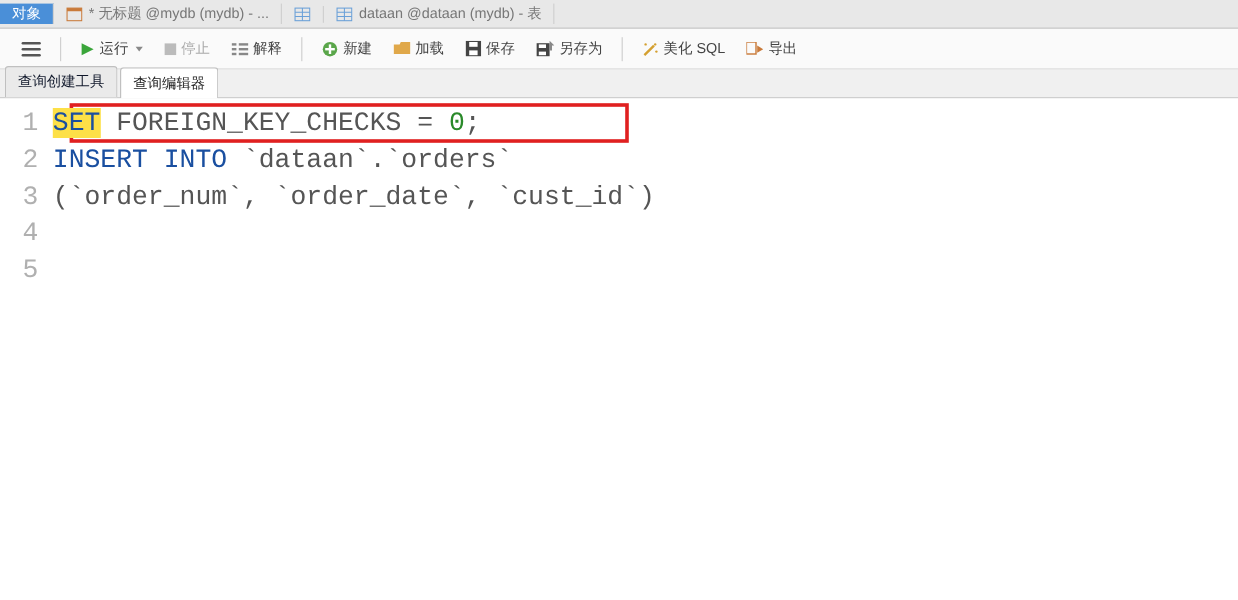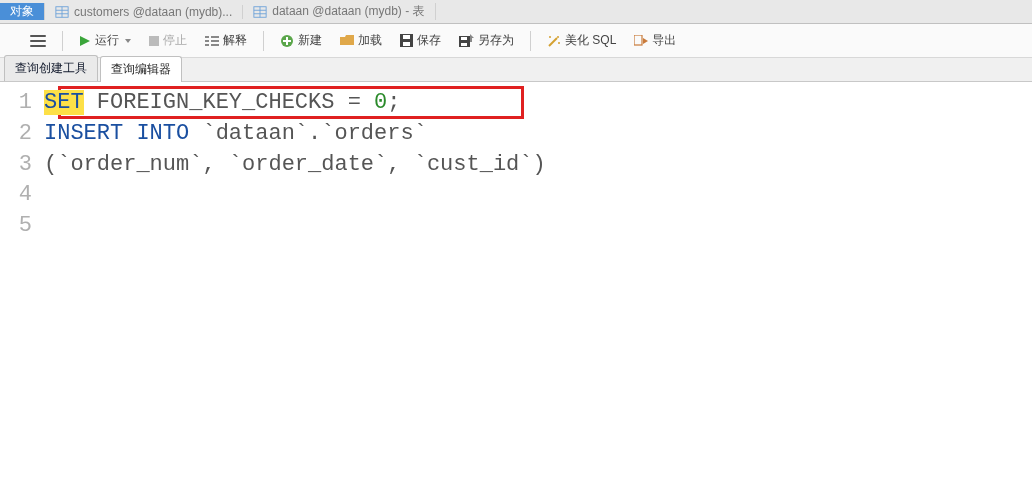--- a/index.html
+++ b/index.html
@@ -32,21 +32,21 @@
     .tab.active {
       background: #4a8fd8;
       color: #fff;
     }
     .tab-icon { display: inline-flex; width: 14px; height: 14px; }
     .toolbar {
       display: flex;
       align-items: center;
       background: #fafafa;
       height: 34px;
-      padding: 0 24px;
+      padding: 0 12px;
       gap: 6px;
       border-bottom: 1px solid #d8d8d8;
     }
     .tb-btn {
       display: inline-flex;
       align-items: center;
       gap: 4px;
       padding: 3px 6px;
       cursor: pointer;
       color: #444;
@@ -145,27 +145,35 @@
 </head>
 <body>
 
 <div class="tab-bar">
   <div class="tab active">
     <span>对象</span>
   </div>
   <div class="tab">
     <span class="tab-icon">
       <svg viewBox="0 0 16 16">
+          <rect x="1" y="2" width="14" height="12" fill="none" stroke="#c97a3a" stroke-width="1"></rect>
+          <rect x="1" y="2" width="14" height="3" fill="#c97a3a"></rect>
+        </svg>
+    </span>
+    <span>* 无标题 @mydb (mydb) - ...</span>
+  </div>
+  <div class="tab">
+    <span class="tab-icon">
+      <svg viewBox="0 0 16 16">
           <rect x="1" y="2" width="14" height="12" fill="none" stroke="#6aa0d8" stroke-width="1"></rect>
           <line x1="1" y1="6" x2="15" y2="6" stroke="#6aa0d8"></line>
           <line x1="1" y1="10" x2="15" y2="10" stroke="#6aa0d8"></line>
           <line x1="8" y1="2" x2="8" y2="14" stroke="#6aa0d8"></line>
         </svg>
     </span>
-    <span>customers @dataan (mydb)...</span>
   </div>
   <div class="tab">
     <span class="tab-icon">
       <svg viewBox="0 0 16 16">
           <rect x="1" y="2" width="14" height="12" fill="none" stroke="#6aa0d8" stroke-width="1"></rect>
           <line x1="1" y1="6" x2="15" y2="6" stroke="#6aa0d8"></line>
           <line x1="1" y1="10" x2="15" y2="10" stroke="#6aa0d8"></line>
           <line x1="8" y1="2" x2="8" y2="14" stroke="#6aa0d8"></line>
         </svg>
     </span>

